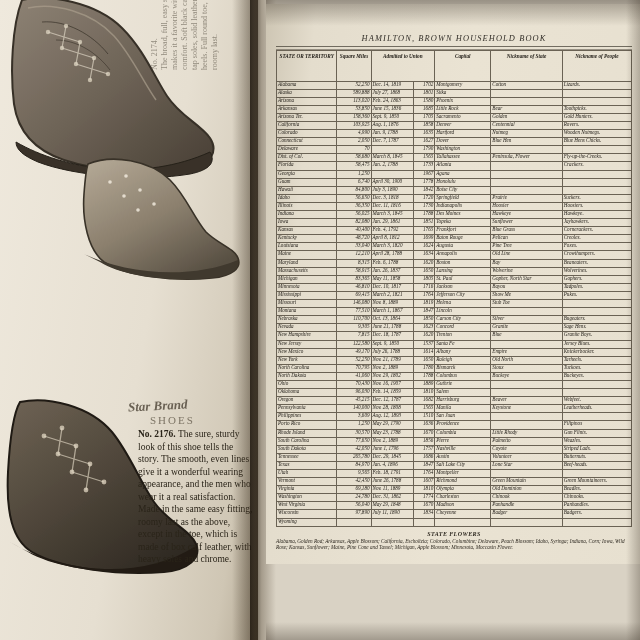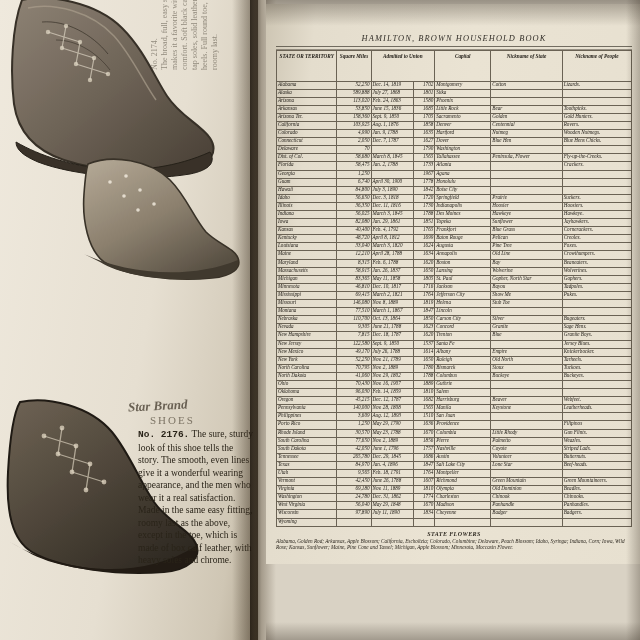--- a/index.html
+++ b/index.html
@@ -27,21 +27,21 @@
     filter:contrast(1.05);
   }
   .shoe-top{left:4px;top:-8px;width:230px;height:215px;}
   .shoe-mid{left:78px;top:150px;width:168px;height:140px;}
   .shoe-bot{left:-6px;top:392px;width:212px;height:200px;}
   .shoe svg{width:100%;height:100%;display:block;}
   .left-caption{
     position:absolute;left:138px;top:428px;width:116px;
     font-size:9.5px;line-height:12.5px;color:#2a2419;
   }
-  .left-caption .no{font-weight:bold;font-family:Liberation Mono, monospace;}
+  .left-caption .no{font-weight:bold;}
   .left-rot{
     position:absolute;left:150px;top:70px;width:150px;
     transform:rotate(-90deg);transform-origin:0 0;
     font-size:8px;line-height:10px;color:#4a4336;opacity:.55;
     white-space:pre-line;
   }
   .brand-stamp{
     position:absolute;left:128px;top:398px;
     font-size:13px;font-style:italic;font-weight:bold;color:#4c4336;
     transform:rotate(-3deg);opacity:.8;

